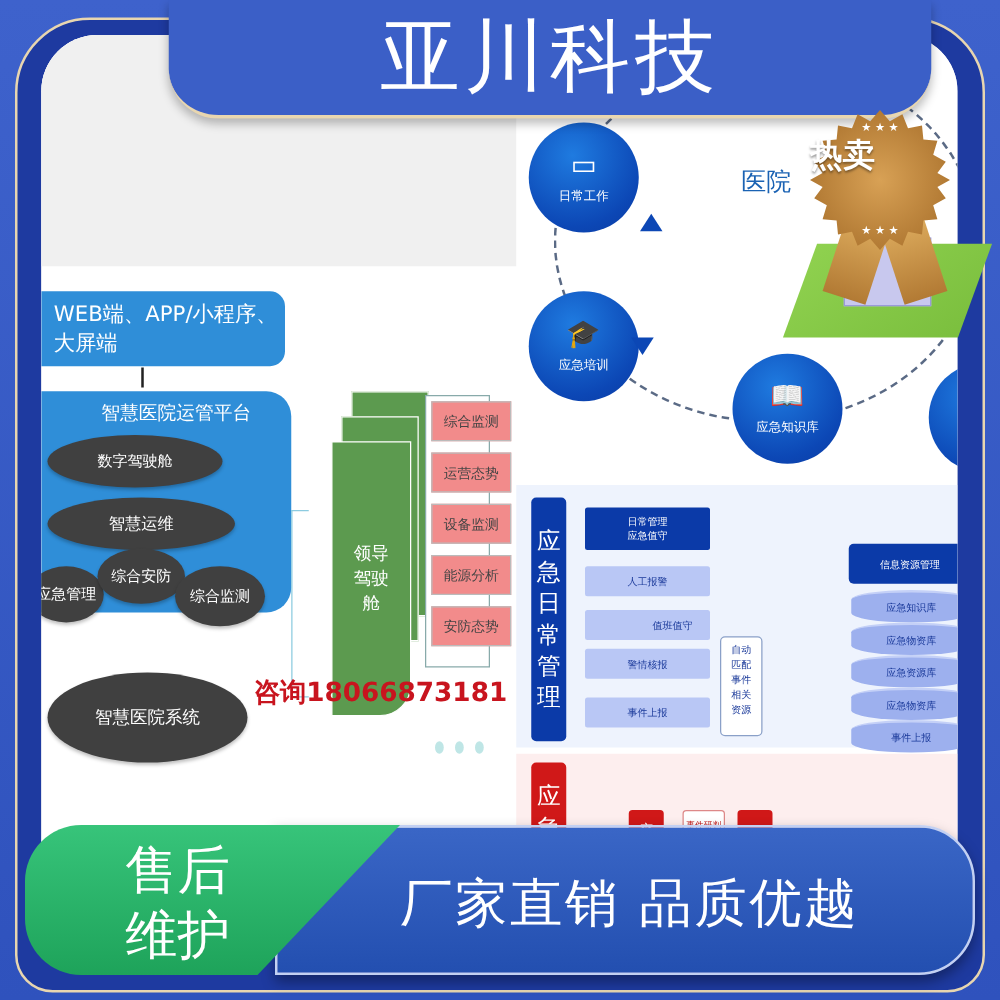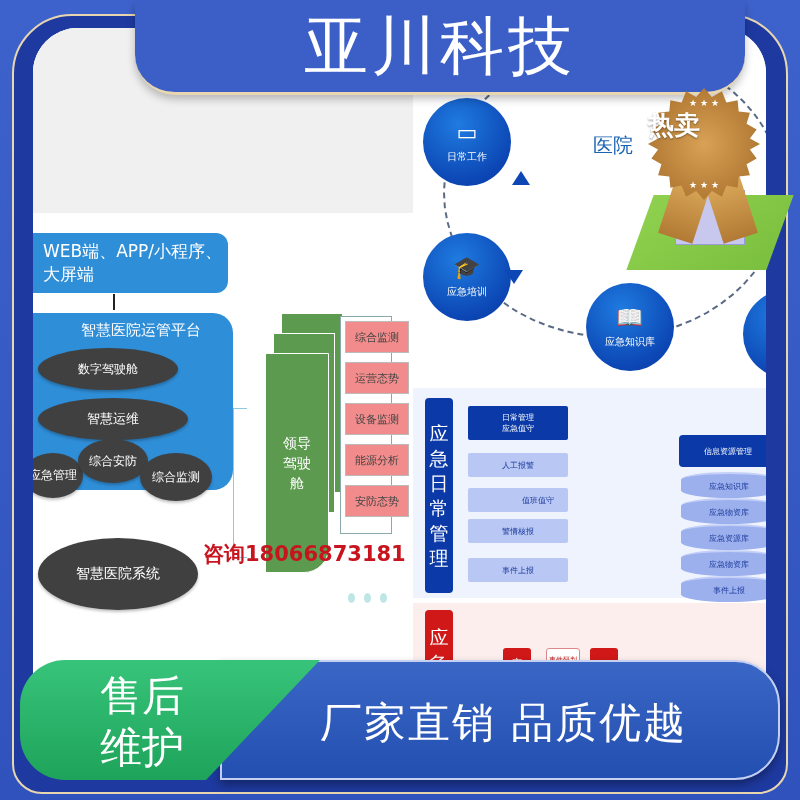--- a/index.html
+++ b/index.html
@@ -141,20 +141,27 @@
           <span>理</span>
       </div>
       <div class="flow-box head" style="top:378px;">
         <span>日常管理</span>
           <span>应急值守</span>
       </div>
       <div class="flow-box" style="top:425px;">人工报警</div>
       <div class="flow-box" style="top:460px;padding-left:40px;">值班值守</div>
       <div class="flow-box" style="top:491px;">警情核报</div>
       <div class="flow-box" style="top:530px;">事件上报</div>
+      <div class="auto-box">
+        <div>自动</div>
+          <div>匹配</div>
+          <div>事件</div>
+          <div>相关</div>
+          <div>资源</div>
+      </div>
       <div class="info-head">信息资源管理</div>
       <div class="db-disc" style="top:444px;">应急知识库</div>
       <div class="db-disc" style="top:470px;">应急物资库</div>
       <div class="db-disc" style="top:496px;">应急资源库</div>
       <div class="db-disc" style="top:522px;">应急物资库</div>
       <div class="db-disc" style="top:548px;">事件上报</div>
 
       <div class="red-area"></div>
       <div class="red-label">
         <span>应</span>

